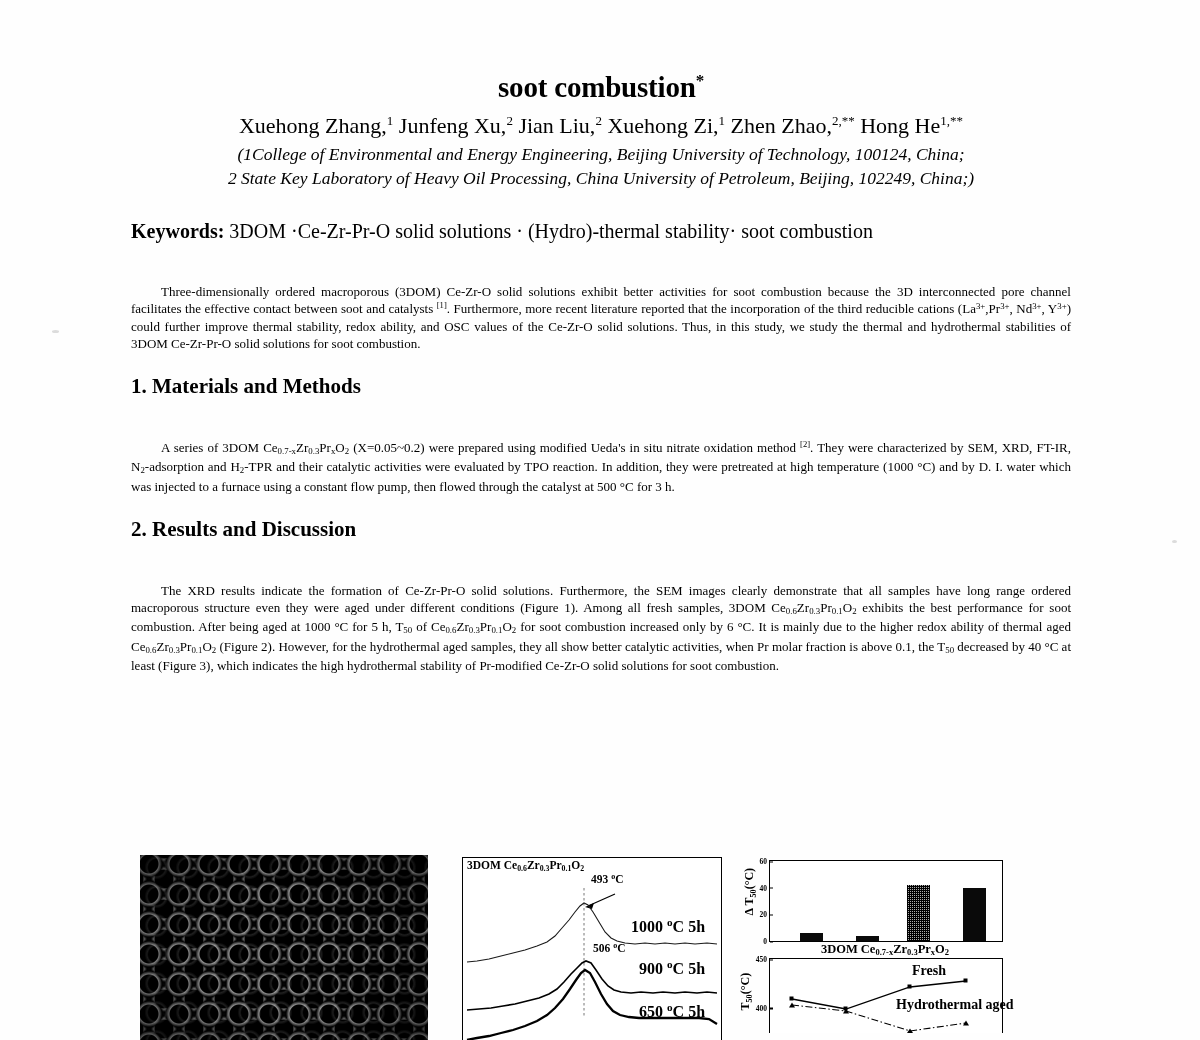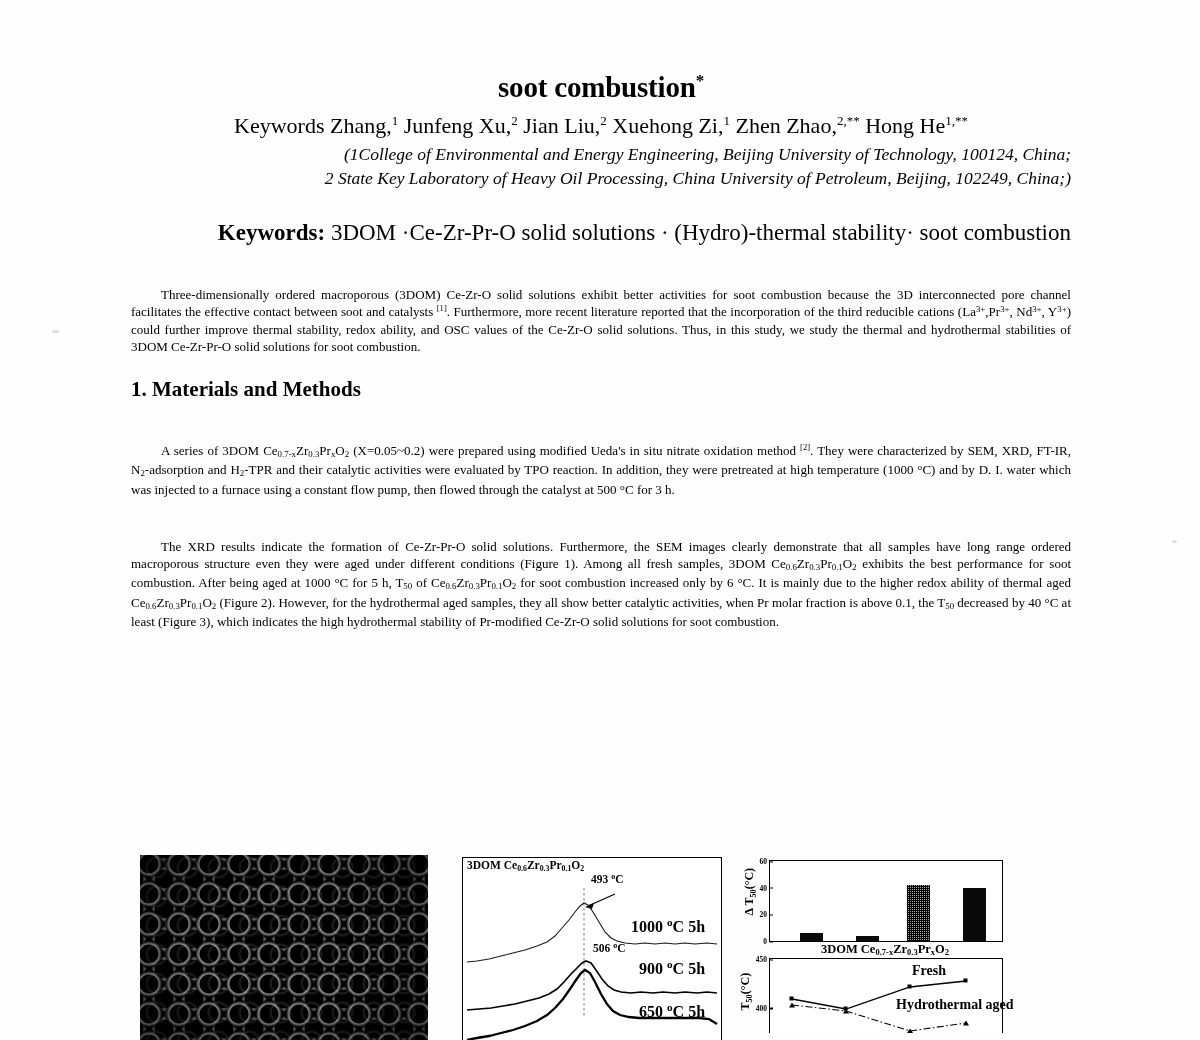--- a/index.html
+++ b/index.html
@@ -50,31 +50,31 @@
     margin-top: 8px;
     line-height: 1.2;
   }
   .authors .sup {
     font-size: 13px;
     vertical-align: super;
   }
 
   
   .affil {
-    text-align: right;
+    text-align: center;
     font-style: italic;
     font-size: 17.5px;
     line-height: 1.33;
     margin-top: 4px;
   }
 
   
   .keywords {
-    text-align: right;
-    font-size: 23px;
+    text-align: left;
+    font-size: 20px;
     margin-top: 30px;
   }
   .keywords b { font-weight: bold; }
 
   
   .para {
     font-size: 13px;
     line-height: 1.33;
     text-align: justify;
     margin-top: 40px;
@@ -316,21 +316,21 @@
 
 <div class="page">
   <div class="content">
 
     <div class="title">
       <br>
       <span>soot combustion</span><span class="sup">*</span>
     </div>
 
     <div class="authors">
-      <span>Keywords Zhang,</span><span class="sup">1</span>
+      <span>Xuehong Zhang,</span><span class="sup">1</span>
       <span>Junfeng Xu,</span><span class="sup">2</span>
       <span>Jian Liu,</span><span class="sup">2</span>
       <span>Xuehong Zi,</span><span class="sup">1</span>
       <span>Zhen Zhao,</span><span class="sup">2,**</span>
       <span>Hong He</span><span class="sup">1,**</span>
     </div>
 
     <div class="affil">
       <span>(1College of Environmental and Energy Engineering, Beijing University of Technology, 100124, China;</span><br>
       <span>2 State Key Laboratory of Heavy Oil Processing, China University of Petroleum, Beijing, 102249, China;)</span>
@@ -343,20 +343,21 @@
 
     <div class="para indent">
       <span>Three-dimensionally ordered macroporous (3DOM) Ce-Zr-O solid solutions exhibit better activities for soot combustion because the 3D interconnected pore channel facilitates the effective contact between soot and catalysts </span><span class="ref">[1]</span><span>. Furthermore, more recent literature reported that the incorporation of the third reducible cations (La</span><sup>3+</sup><span>,Pr</span><sup>3+</sup><span>, Nd</span><sup>3+</sup><span>, Y</span><sup>3+</sup><span>) could further improve thermal stability, redox ability, and OSC values of the Ce-Zr-O solid solutions. Thus, in this study, we study the thermal and hydrothermal stabilities of 3DOM Ce-Zr-Pr-O solid solutions for soot combustion.</span>
     </div>
 
     <div class="sec-head">1. Materials and Methods</div>
     <div class="para indent">
       <span>A series of 3DOM Ce</span><sub>0.7-x</sub><span>Zr</span><sub>0.3</sub><span>Pr</span><sub>x</sub><span>O</span><sub>2</sub><span> (X=0.05~0.2) were prepared using modified Ueda's in situ nitrate oxidation method </span><span class="ref">[2]</span><span>. They were characterized by SEM, XRD, FT-IR, N</span><sub>2</sub><span>-adsorption and H</span><sub>2</sub><span>-TPR and their catalytic activities were evaluated by TPO reaction. In addition, they were pretreated at high temperature (1000 °C) and by D. I. water which was injected to a furnace using a constant flow pump, then flowed through the catalyst at 500 °C for 3 h.</span>
     </div>
 
+    <div class="sec-head">2. Results and Discussion</div>
     <div class="para indent">
       <span>The XRD results indicate the formation of Ce-Zr-Pr-O solid solutions. Furthermore, the SEM images clearly demonstrate that all samples have long range ordered macroporous structure even they were aged under different conditions (Figure 1). Among all fresh samples, 3DOM Ce</span><sub>0.6</sub><span>Zr</span><sub>0.3</sub><span>Pr</span><sub>0.1</sub><span>O</span><sub>2</sub><span> exhibits the best performance for soot combustion. After being aged at 1000 °C for 5 h, T</span><sub>50</sub><span> of Ce</span><sub>0.6</sub><span>Zr</span><sub>0.3</sub><span>Pr</span><sub>0.1</sub><span>O</span><sub>2</sub><span> for soot combustion increased only by 6 °C. It is mainly due to the higher redox ability of thermal aged Ce</span><sub>0.6</sub><span>Zr</span><sub>0.3</sub><span>Pr</span><sub>0.1</sub><span>O</span><sub>2</sub><span> (Figure 2). However, for the hydrothermal aged samples, they all show better catalytic activities, when Pr molar fraction is above 0.1, the T</span><sub>50</sub><span> decreased by 40 °C at least (Figure 3), which indicates the high hydrothermal stability of Pr-modified Ce-Zr-O solid solutions for soot combustion.</span>
     </div>
 
   </div>
 
   <div class="figstrip">
 
     <div class="sem">
       <div class="mesh"></div>

